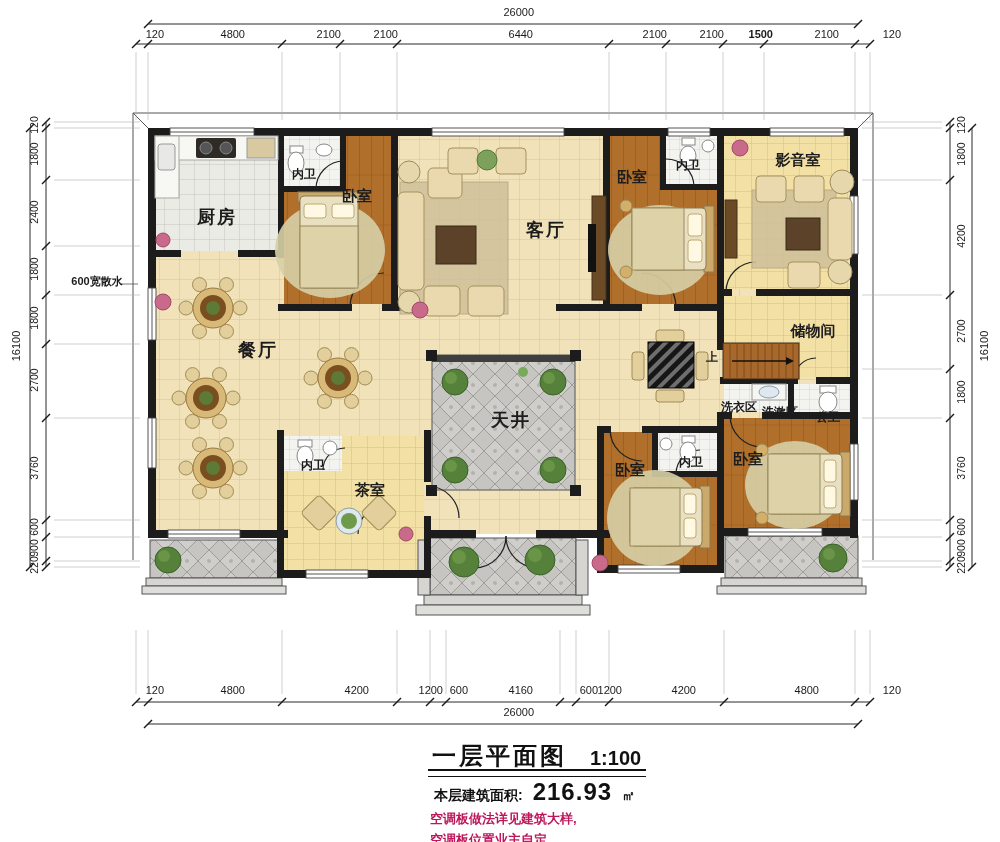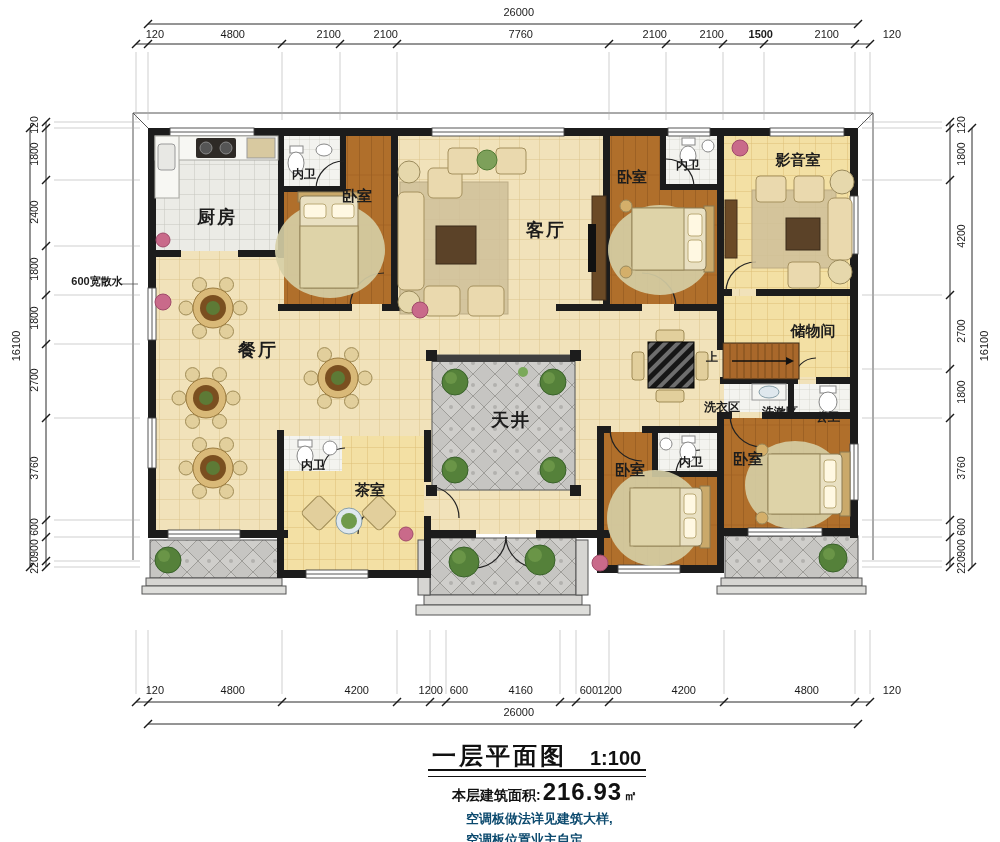--- a/index.html
+++ b/index.html
@@ -17,25 +17,25 @@
   .rlabel{position:absolute;transform:translate(-50%,-50%);font-weight:bold;color:#1c1c1c;
           font-size:15px;white-space:nowrap;}
   .rlabel.big{font-size:18px;letter-spacing:2px;}
   .rlabel.small{font-size:12px;}
   .rlabel.tiny{font-size:11px;font-weight:bold;}
   .title-main{position:absolute;left:432px;top:740px;font-size:24px;font-weight:bold;
               letter-spacing:3px;color:#111;}
   .title-scale{position:absolute;left:590px;top:747px;font-size:20px;font-weight:bold;color:#111;}
   .title-underline{position:absolute;left:428px;top:769px;width:218px;height:5px;
                    border-top:2px solid #111;border-bottom:1px solid #111;}
-  .area-row{position:absolute;left:452px;top:778px;display:flex;align-items:baseline;gap:2px;color:#111;}
+  .area-row{position:absolute;left:434px;top:778px;display:flex;align-items:baseline;gap:10px;color:#111;}
   .area-label{font-size:14px;font-weight:bold;}
   .area-value{font-size:24px;font-weight:bold;letter-spacing:1px;}
   .area-unit{font-size:13px;font-weight:bold;}
-  .note{position:absolute;left:430px;font-size:13px;font-weight:bold;color:#0c4a6e;margin-left:36px;}
+  .note{position:absolute;left:430px;font-size:13px;font-weight:bold;color:#be185d;}
 </style>
 </head>
 <body>
 
 <div class="stage">
 
 <svg width="1000" height="842" viewBox="0 0 1000 842">
   <defs>
     <pattern id="tile" width="20" height="20" patternUnits="userSpaceOnUse">
       <rect width="20" height="20" fill="#f1e2ba"></rect>
@@ -537,21 +537,21 @@
         <line x1="968" y1="571" x2="976" y2="563" class="dtick"></line>
       </g>
   <line x1="120" y1="284" x2="138" y2="284" stroke="#555" stroke-width=".8"></line>
 </svg>
 
 <span class="dim" style="left:474px;top:6px;">26000</span>
 <span class="dim" style="left:104px;top:28px;">120</span>
 <span class="dim" style="left:185px;top:28px;">4800</span>
 <span class="dim" style="left:281px;top:28px;">2100</span>
 <span class="dim" style="left:338px;top:28px;">2100</span>
-<span class="dim" style="left:473px;top:28px;">7760</span>
+<span class="dim" style="left:473px;top:28px;">6440</span>
 <span class="dim" style="left:607px;top:28px;">2100</span>
 <span class="dim" style="left:664px;top:28px;">2100</span>
 <span class="dim" style="left:713px;top:28px;font-weight:bold;">1500</span>
 <span class="dim" style="left:779px;top:28px;">2100</span>
 <span class="dim" style="left:841px;top:28px;">120</span>
 
 <span class="dim" style="left:104px;top:684px;">120</span>
 <span class="dim" style="left:185px;top:684px;">4800</span>
 <span class="dim" style="left:309px;top:684px;">4200</span>
 <span class="dim" style="left:383px;top:684px;">1200</span>
@@ -591,21 +591,21 @@
 <span class="rlabel big" style="left:217px;top:217px;">厨房</span>
 <span class="rlabel small" style="left:304px;top:174px;">内卫</span>
 <span class="rlabel" style="left:357px;top:196px;">卧室</span>
 <span class="rlabel big" style="left:546px;top:230px;">客厅</span>
 <span class="rlabel" style="left:632px;top:177px;">卧室</span>
 <span class="rlabel small" style="left:688px;top:165px;">内卫</span>
 <span class="rlabel" style="left:798px;top:160px;">影音室</span>
 <span class="rlabel" style="left:813px;top:331px;">储物间</span>
 <span class="rlabel small" style="left:712px;top:357px;">上</span>
 <span class="rlabel big" style="left:258px;top:350px;">餐厅</span>
-<span class="rlabel small" style="left:722px;top:407px;font-family:Liberation Serif, serif;">洗衣区</span>
+<span class="rlabel small" style="left:739px;top:407px;font-family:Liberation Serif, serif;">洗衣区</span>
 <span class="rlabel small" style="left:780px;top:412px;">洗漱区</span>
 <span class="rlabel small" style="left:828px;top:417px;">公卫</span>
 <span class="rlabel big" style="left:511px;top:420px;">天井</span>
 <span class="rlabel small" style="left:313px;top:465px;">内卫</span>
 <span class="rlabel" style="left:370px;top:490px;">茶室</span>
 <span class="rlabel" style="left:630px;top:470px;">卧室</span>
 <span class="rlabel small" style="left:691px;top:462px;">内卫</span>
 <span class="rlabel" style="left:748px;top:459px;">卧室</span>
 
 <div class="title-main">一层平面图</div>

